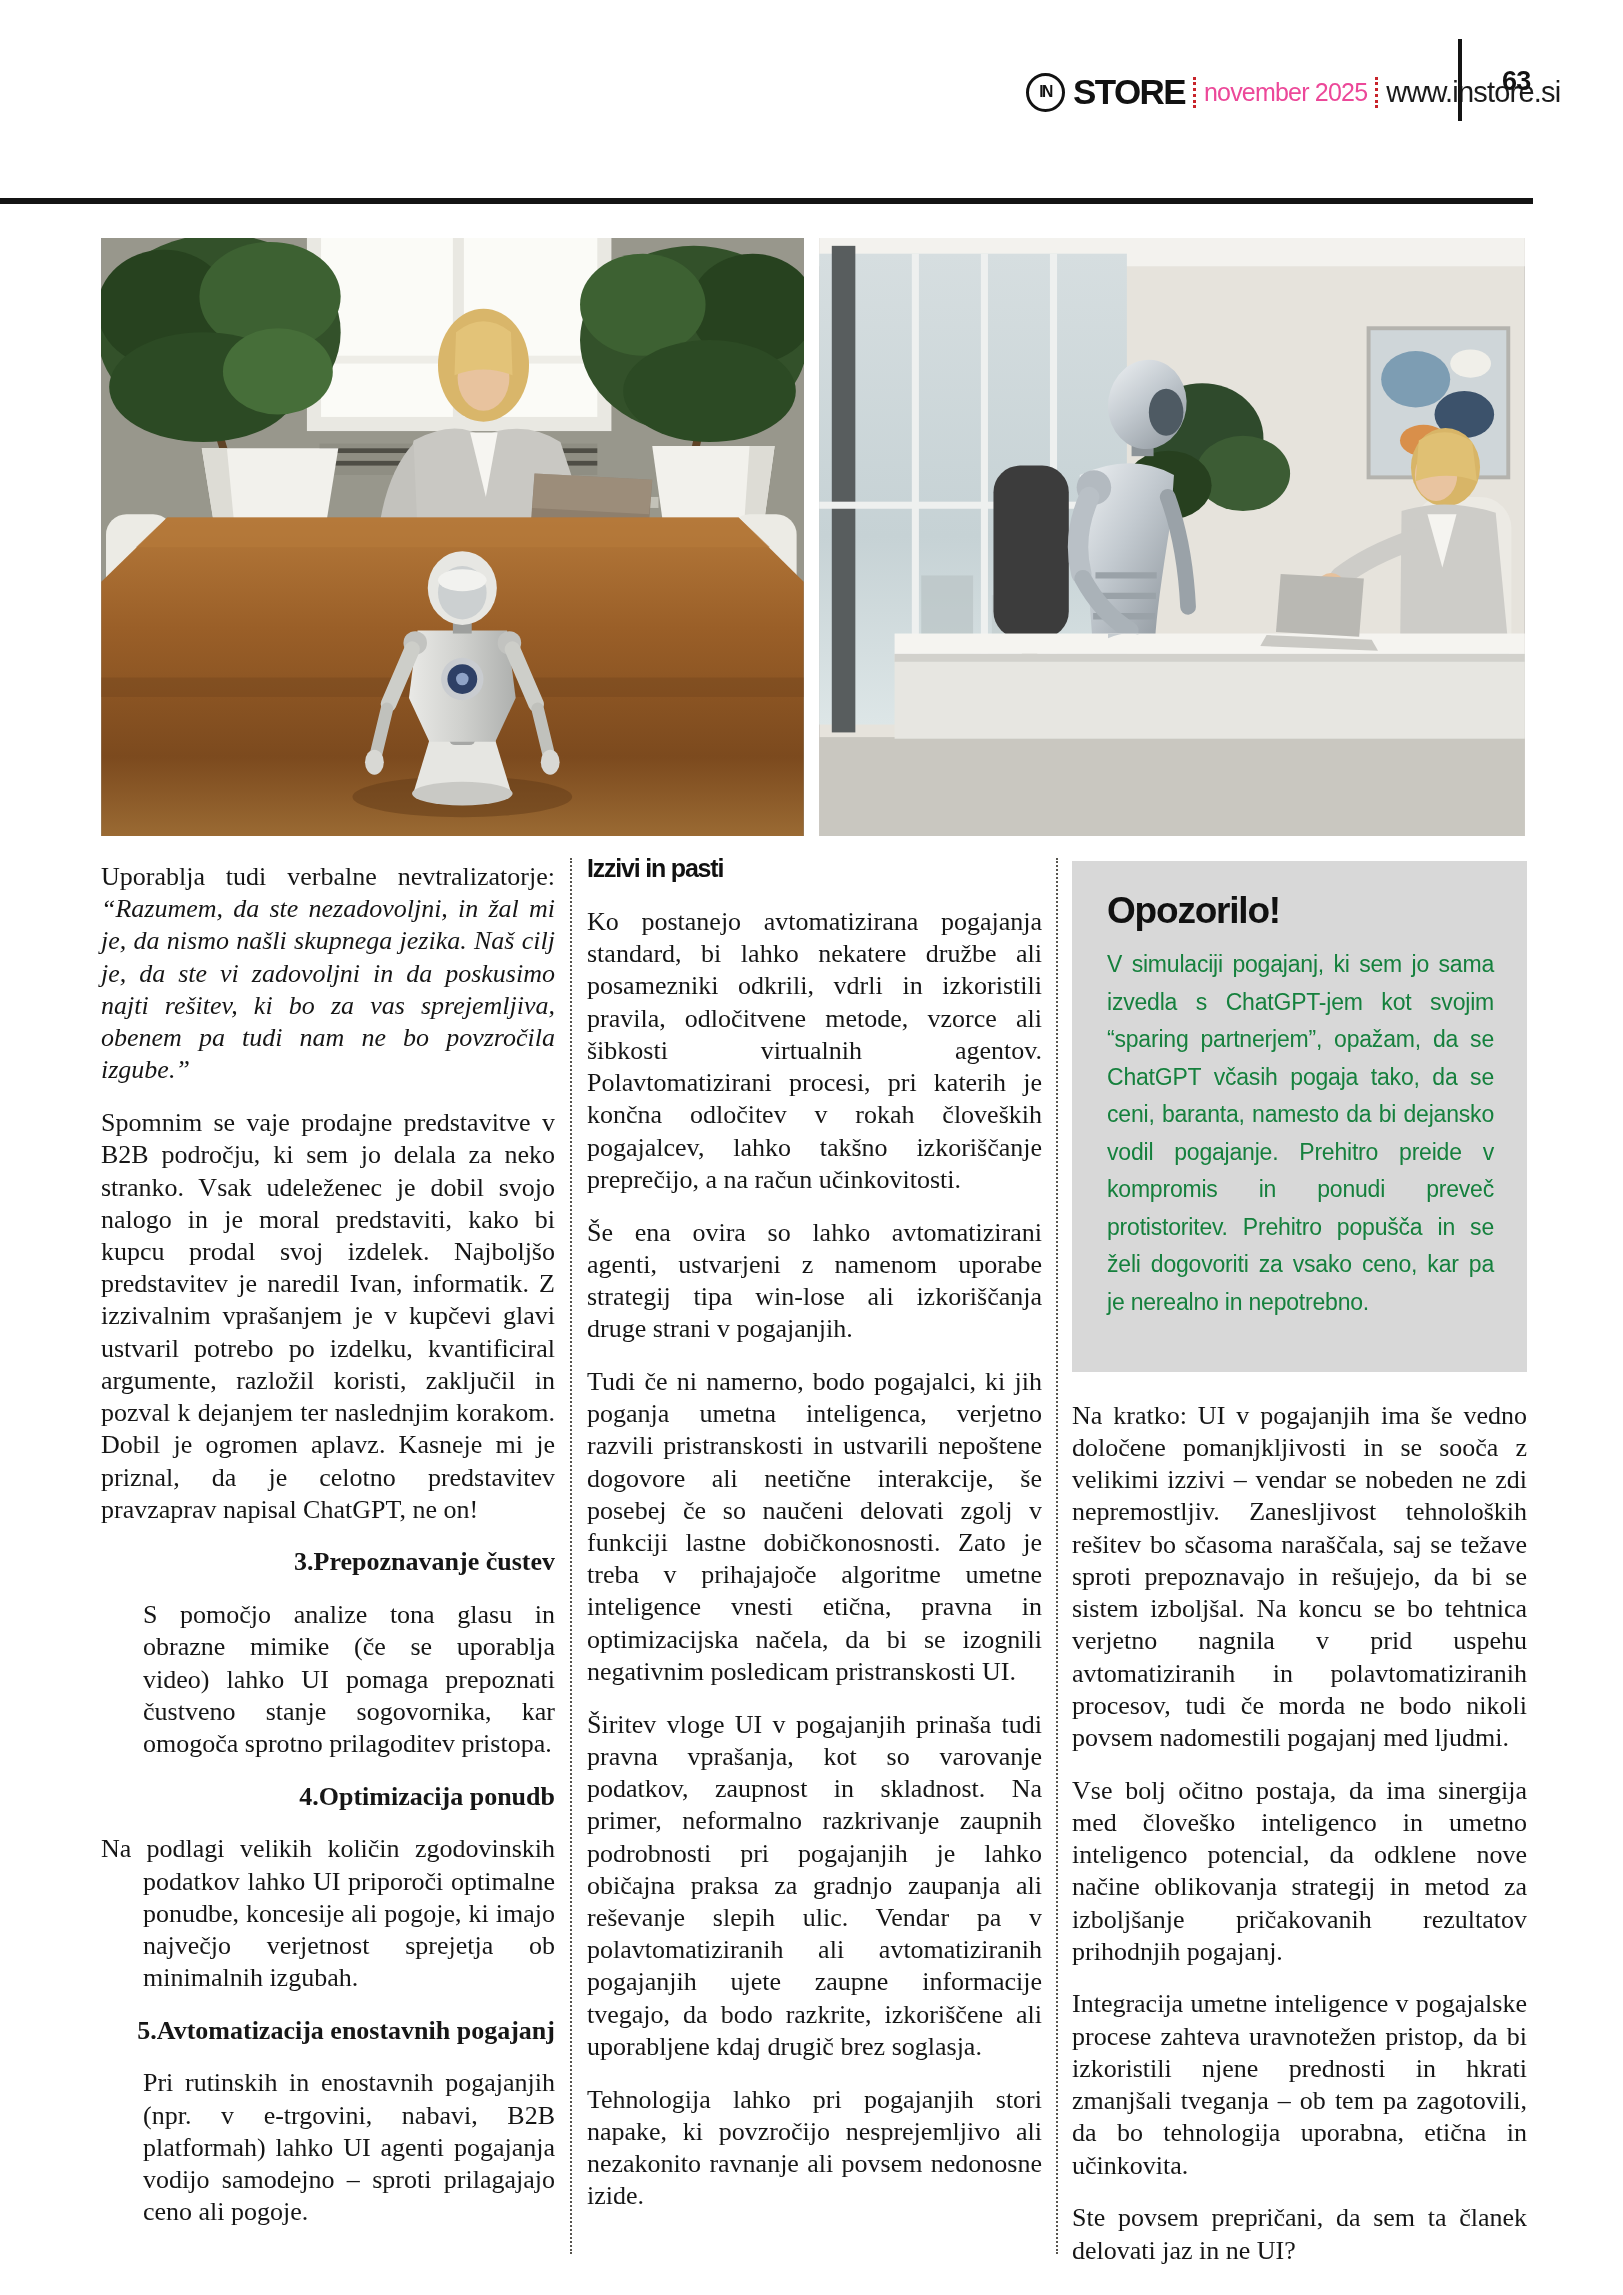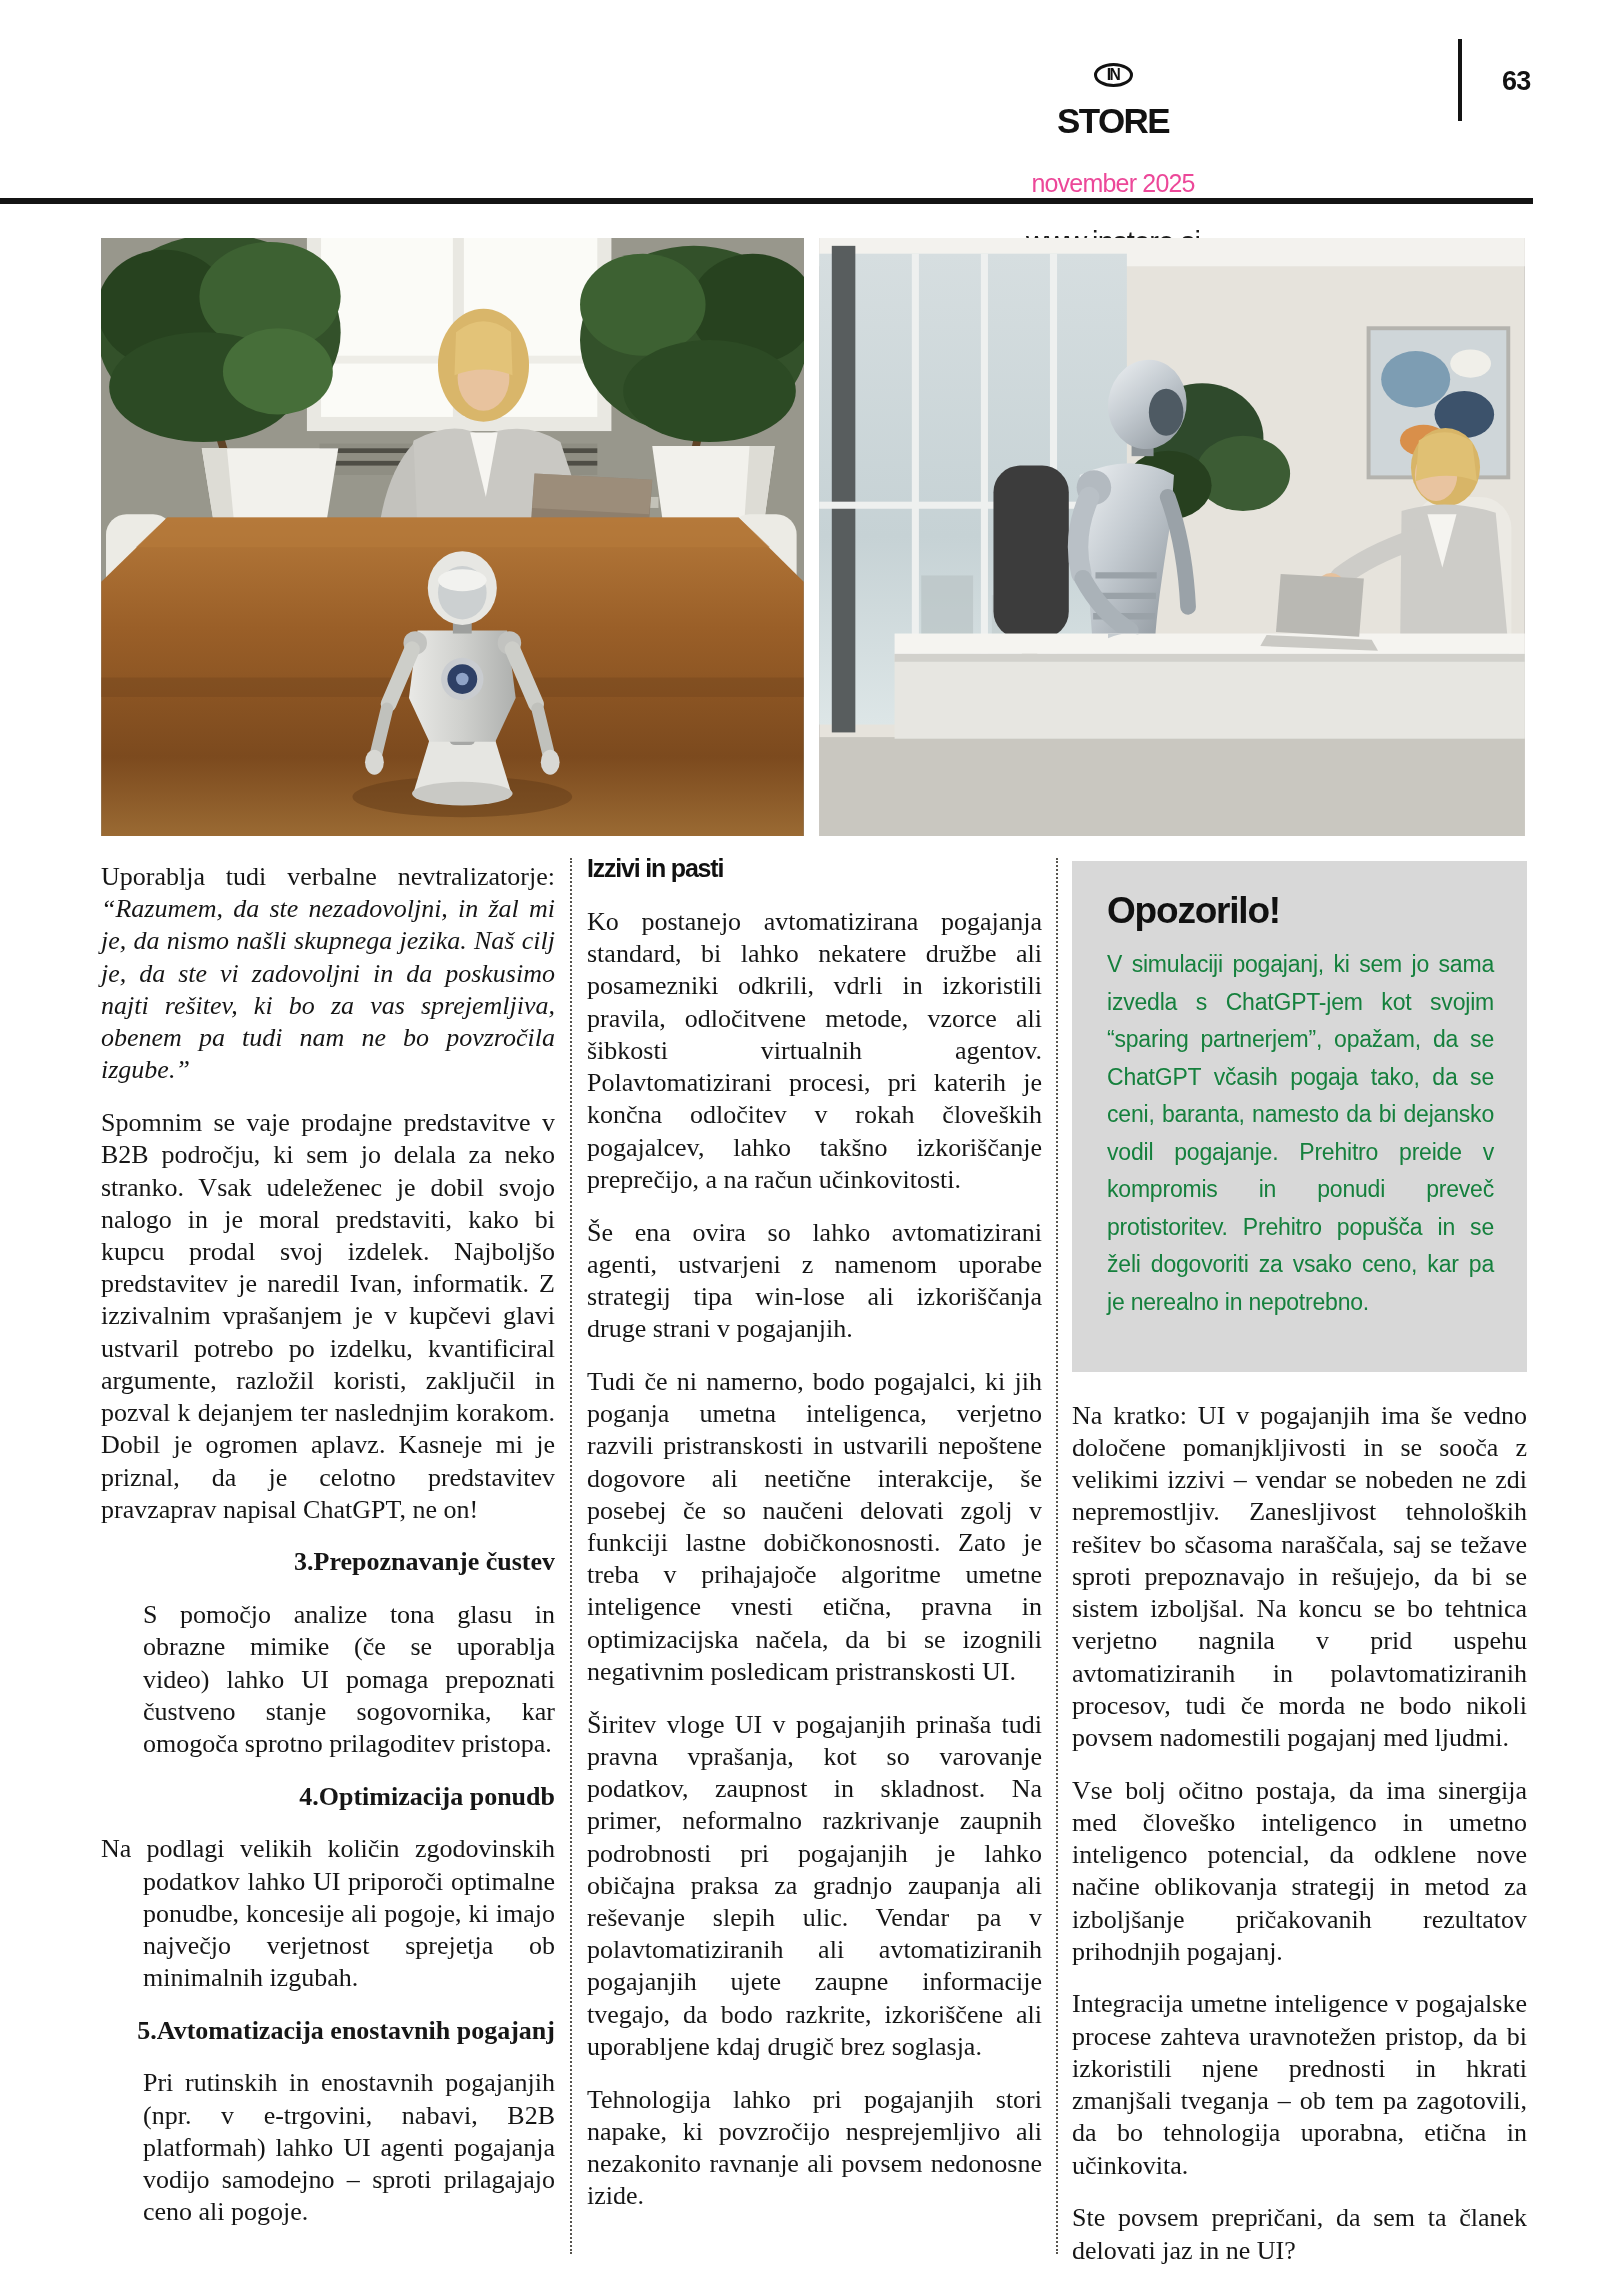--- a/index.html
+++ b/index.html
@@ -7,23 +7,22 @@
     position:relative;
     width:1623px;height:2295px;
     background:#ffffff;
     font-family:"Liberation Serif", serif;
     color:#161616;
     overflow:hidden;
   }
   
   #header{
     position:absolute; top:63px; left:1026px; height:58px;
-    display:flex; align-items:center; gap:14px;
+    display:flex; align-items:center; gap:8px;
     font-family:"Liberation Sans", sans-serif;
-    flex-direction:column;
   }
   .logo-circle{
     width:33px;height:33px;border:3.9px solid #121212;border-radius:50%;
     display:flex;align-items:center;justify-content:center;
     font-weight:700;font-size:15.7px;letter-spacing:-1.6px;color:#121212;
   }
   .brand{font-size:35px;font-weight:700;letter-spacing:-1.6px;color:#121212;}
   .hsep{height:31px;width:0;border-left:3.1px dotted #c8242b;}
   .issue{font-size:25px;font-weight:400;letter-spacing:-0.8px;color:#ec4899;}
   .site{font-size:29px;font-weight:400;color:#1c1c1c;letter-spacing:-0.8px;}

